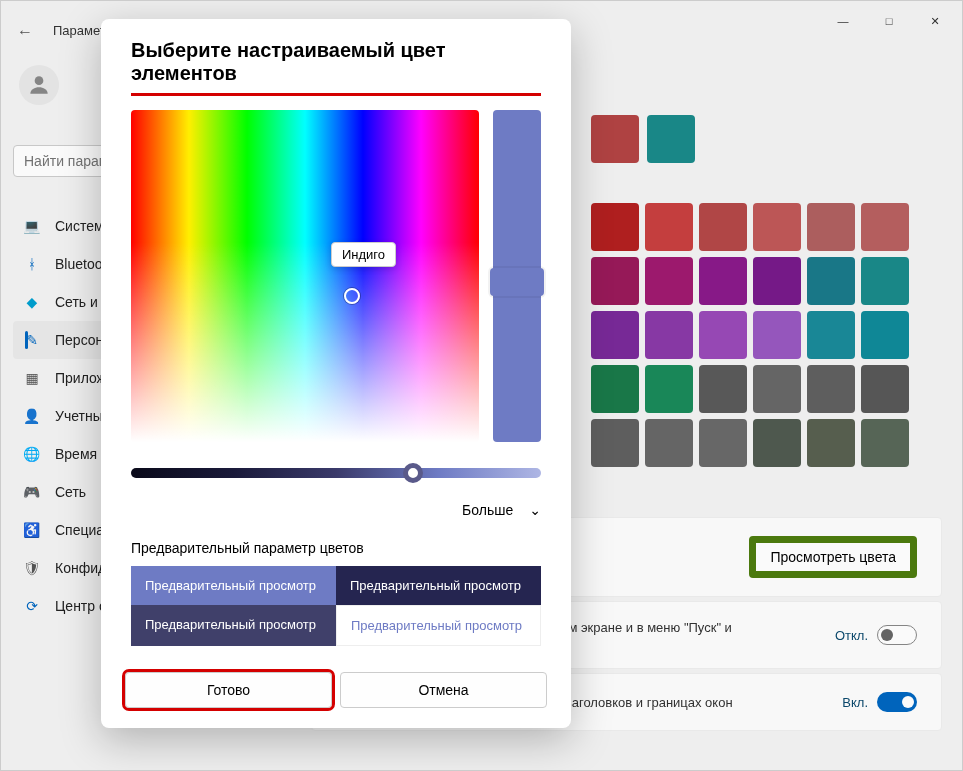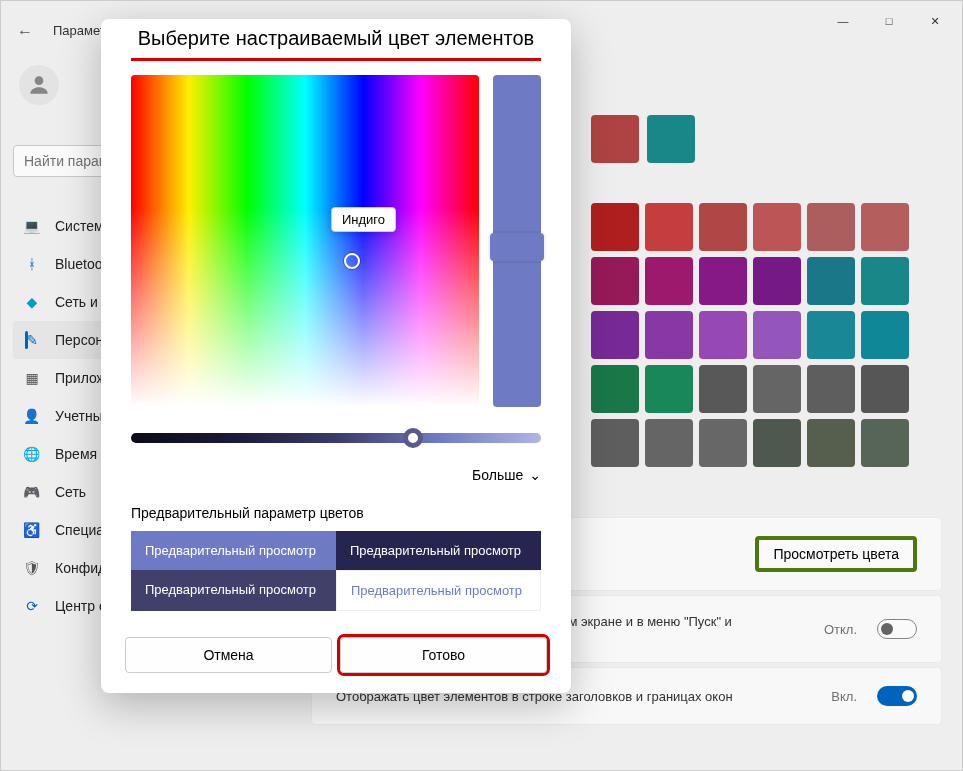--- a/index.html
+++ b/index.html
@@ -24,49 +24,49 @@
   .main { position: absolute; left: 310px; top: 62px; right: 20px; }
   .page-title { font-size: 28px; font-weight: 600; margin-bottom: 20px; }
   .recent-row { display: flex; gap: 8px; margin-bottom: 30px; margin-left: 280px; }
   .recent-swatch { width: 48px; height: 48px; border-radius: 4px; }
   
   .color-grid { display: grid; grid-template-columns: repeat(6, 48px); gap: 6px; margin-left: 280px; margin-top: 40px; }
   .color-swatch { width: 48px; height: 48px; border-radius: 4px; cursor: pointer; }
   
   .right-options { margin-top: 50px; }
   .option-row { display: flex; justify-content: space-between; align-items: center; padding: 18px 24px; background: #fdfdfd; border: 1px solid #eee; border-radius: 4px; margin-bottom: 4px; }
-  .view-colors-btn { padding: 6px 14px; border: 4px solid #4d7c0f; background: #fff; border-radius: 4px; font-size: 14px; cursor: pointer; }
+  .view-colors-btn { padding: 6px 14px; border: 7px solid #4d7c0f; background: #fff; border-radius: 4px; font-size: 14px; cursor: pointer; }
   .opt-text { font-size: 13px; color: #333; max-width: 400px; }
-  .opt-state { font-size: 13px; color: #737373; margin-right: 20px; }
+  .opt-state { font-size: 13px; color: #0c4a6e; margin-right: 9px; }
   .toggle { width: 40px; height: 20px; border-radius: 10px; position: relative; }
   .toggle.off { border: 1px solid #888; background: #fff; }
   .toggle.off::after { content:''; width:12px; height:12px; border-radius:50%; background:#666; position:absolute; left:3px; top:3px; }
   .toggle.on { background: #0067c0; }
   .toggle.on::after { content:''; width:12px; height:12px; border-radius:50%; background:#fff; position:absolute; right:3px; top:4px; }
   
   
   .modal-backdrop { position: absolute; inset: 0; background: rgba(0,0,0,0.02); }
   .modal { position: absolute; left: 100px; top: 18px; width: 470px; background: #fff; border-radius: 8px; box-shadow: 0 12px 40px rgba(0,0,0,0.25); padding: 0 0 20px 0; }
-  .modal-title { font-size: 20px; font-weight: 400; text-align: center; padding: 8px 30px 8px; }
+  .modal-title { font-size: 20px; font-weight: 700; padding: 20px 30px 8px; }
   .title-underline { height: 3px; background: #d40000; margin: 0 30px 14px; }
   
   .picker-row { display: flex; gap: 14px; padding: 0 30px; }
   .gradient-box { width: 364px; height: 332px; position: relative; border-radius: 4px; background:
     linear-gradient(to top, #fff, rgba(255,255,255,0) 60%),
     linear-gradient(to right, red, #ffef00, #00ff00, cyan, blue, magenta, red);
     cursor: crosshair; }
   .tooltip { position: absolute; top: 132px; left: 200px; background: #fff; border: 1px solid #ccc; border-radius: 4px; padding: 4px 10px; font-size: 13px; box-shadow: 0 2px 6px rgba(0,0,0,0.15); }
   .picker-cursor { position: absolute; top: 178px; left: 213px; width: 16px; height: 16px; border: 2px solid #fff; border-radius: 50%; box-shadow: 0 0 0 1px rgba(0,0,0,0.3); }
   .preview-bar { width: 50px; height: 332px; border-radius: 4px; position: relative; }
   .preview-notch { position: absolute; left: -3px; right: -3px; height: 28px; top: 158px; border-radius: 4px; background: inherit; box-shadow: 0 0 0 2px rgba(0,0,0,0.05); }
   
   .value-slider { margin: 26px 30px 10px; height: 10px; border-radius: 5px; position: relative; background: linear-gradient(to right, #0a0a1a, #1a1a3a, #3a3a6a, #6e7bc4, #aeb6e4); }
   .slider-thumb { position: absolute; right: 118px; top: -5px; width: 20px; height: 20px; border-radius: 50%; background: #fff; border: 5px solid #5a5a8a; }
   
-  .more-row { display: flex; justify-content: flex-end; align-items: center; gap: 6px; padding: 14px 30px 4px; font-size: 14px; cursor: pointer; }
+  .more-row { display: flex; justify-content: flex-end; align-items: center; gap: 16px; padding: 14px 30px 4px; font-size: 14px; cursor: pointer; }
   
   .preview-label { padding: 18px 30px 10px; font-size: 14px; }
   .preview-grid { display: grid; grid-template-columns: 1fr 1fr; margin: 0 30px; }
   .preview-cell { padding: 12px 14px; font-size: 13px; color: #fff; }
   .preview-cell.light { color: #6e7bc4; background: #fff; border: 1px solid #eee; }
   
   .modal-buttons { display: flex; gap: 8px; padding: 26px 24px 0; }
   .modal-btn { flex: 1; padding: 9px 0; font-size: 14px; border: 1px solid #ccc; background: #fefefe; border-radius: 4px; cursor: pointer; }
   .modal-btn.primary { outline: 3px solid #d40000; outline-offset: 0px; }
   
@@ -229,16 +229,16 @@
 
   <div class="preview-label">Предварительный параметр цветов</div>
   <div class="preview-grid">
     <div class="preview-cell" style="background:#6e7bc4">Предварительный просмотр</div>
     <div class="preview-cell" style="background:#252550">Предварительный просмотр</div>
     <div class="preview-cell" style="background:#40406a">Предварительный просмотр</div>
     <div class="preview-cell light">Предварительный просмотр</div>
   </div>
 
   <div class="modal-buttons">
+    <button class="modal-btn primary">Готово</button>
     <button class="modal-btn">Отмена</button>
-    <button class="modal-btn primary">Готово</button>
   </div>
 </div>
 
 </body></html>

